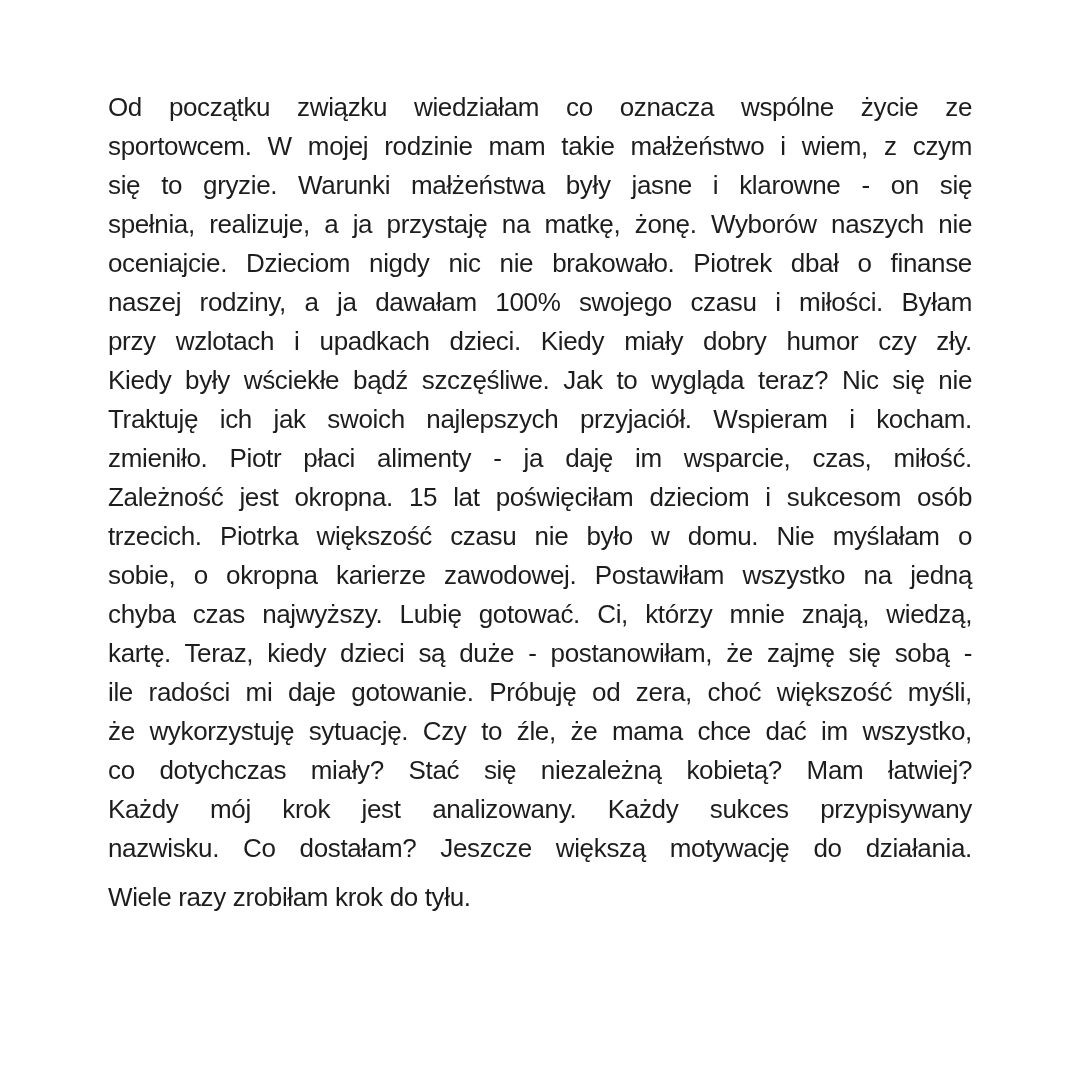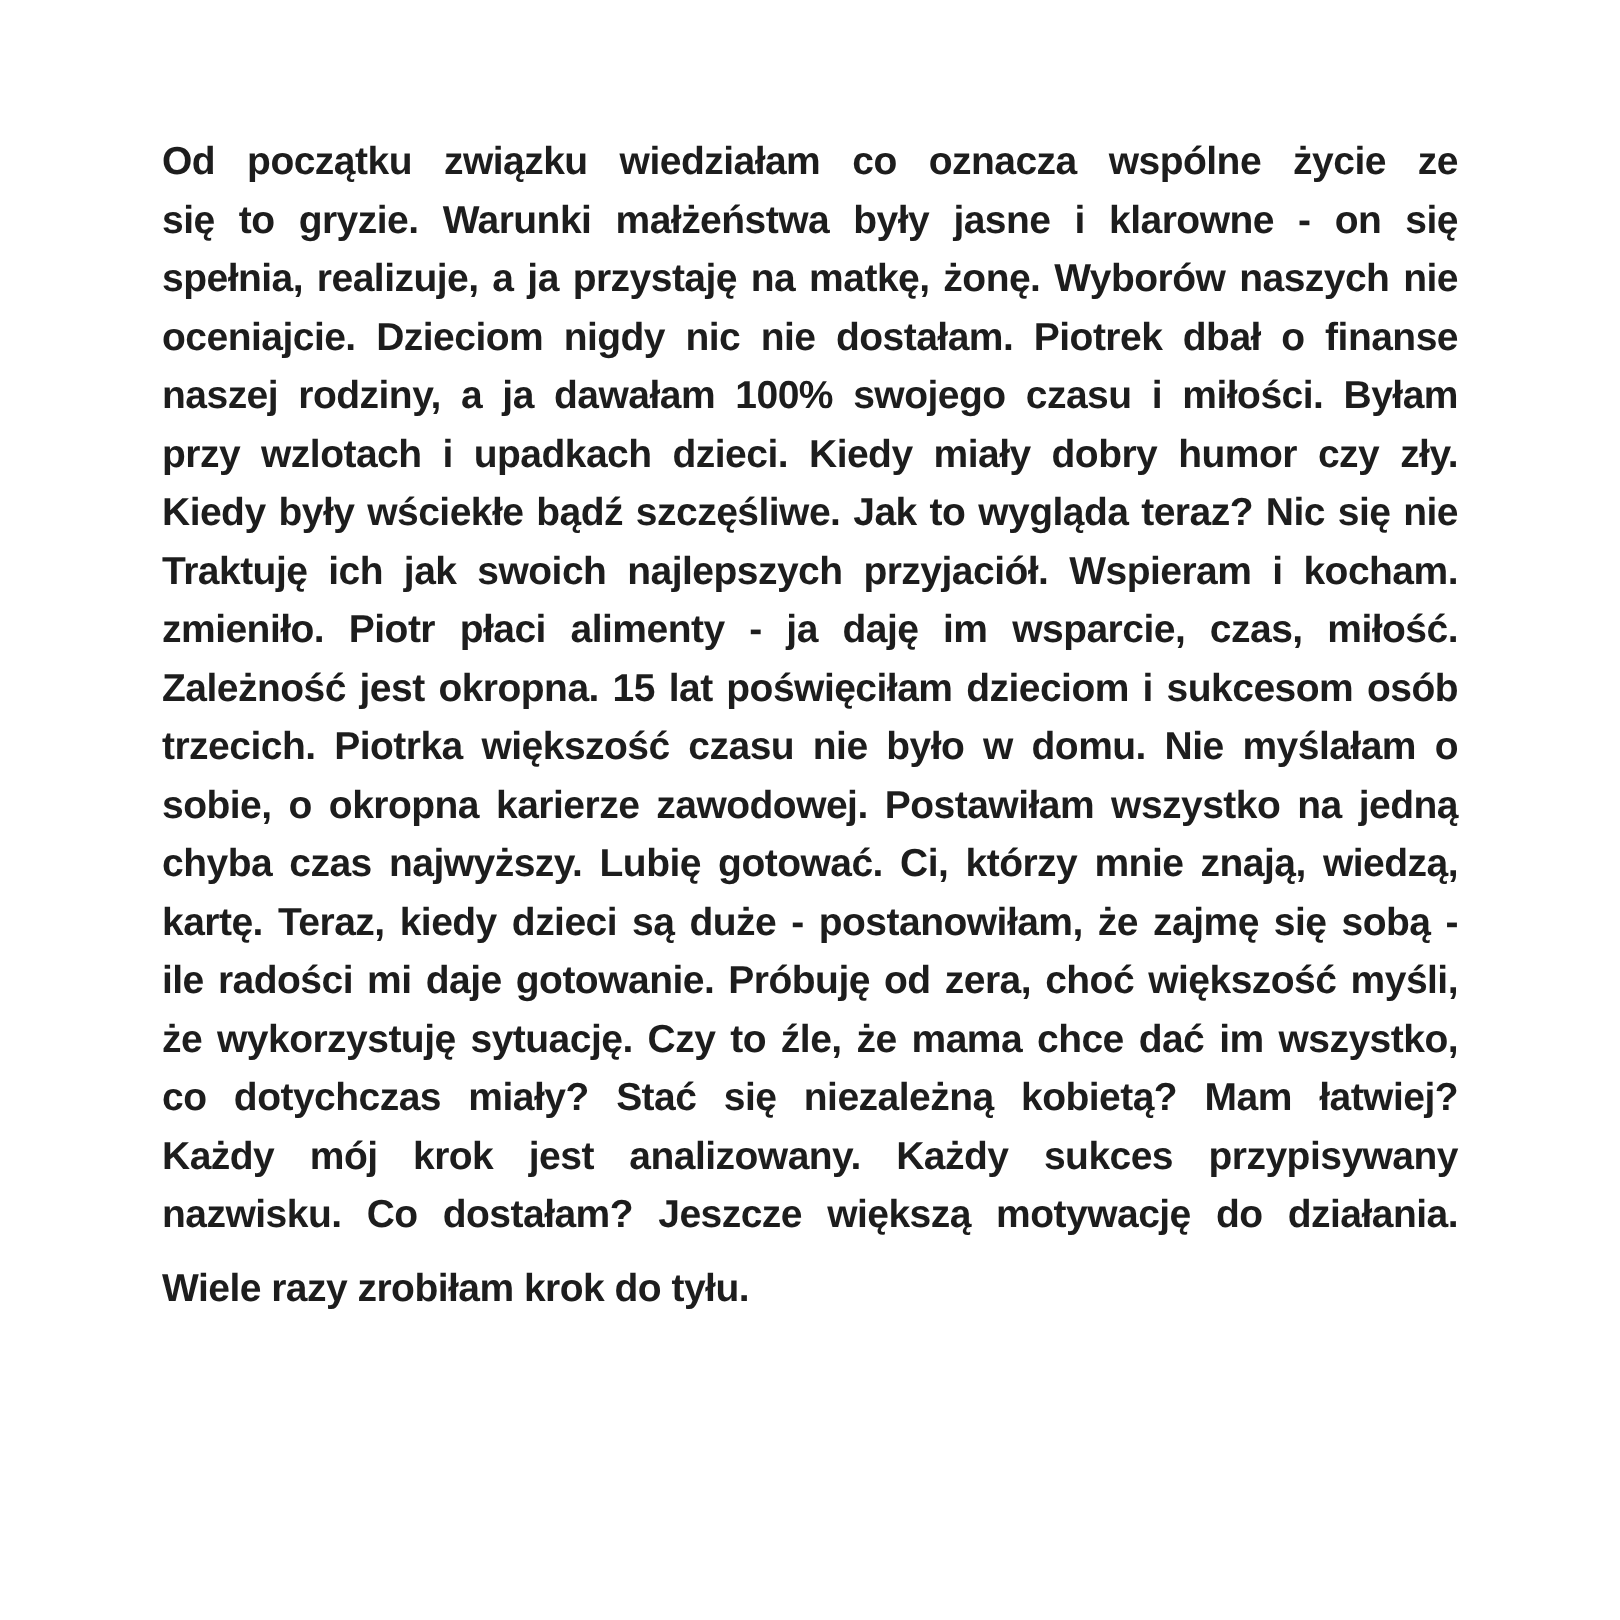--- a/index.html
+++ b/index.html
@@ -16,40 +16,41 @@
   }
   .post-text-block {
     position: absolute;
     left: 108px;
     top: 88px;
     width: 864px;
     font-size: 26px;
     line-height: 39px;
     letter-spacing: -0.35px;
     color: #1d1d1d;
-    font-weight: 700;
+    font-weight: 400;
   }
   .text-line {
     text-align: justify;
     text-align-last: justify;
     white-space: normal;
   }
   .text-line.last {
     text-align-last: left;
     margin-top: 10px;
   }
 </style>
 </head>
 <body style="background: rgb(255, 255, 255);">
 
 <div class="post-text-block" style="color: rgb(29, 29, 29);">
     <div class="text-line">Od początku związku wiedziałam co oznacza wspólne życie ze</div>
+    <div class="text-line">sportowcem. W mojej rodzinie mam takie małżeństwo i wiem, z czym</div>
     <div class="text-line">się to gryzie. Warunki małżeństwa były jasne i klarowne - on się</div>
     <div class="text-line">spełnia, realizuje, a ja przystaję na matkę, żonę. Wyborów naszych nie</div>
-    <div class="text-line">oceniajcie. Dzieciom nigdy nic nie dostałam. Piotrek dbał o finanse</div>
+    <div class="text-line">oceniajcie. Dzieciom nigdy nic nie brakowało. Piotrek dbał o finanse</div>
     <div class="text-line">naszej rodziny, a ja dawałam 100% swojego czasu i miłości. Byłam</div>
     <div class="text-line">przy wzlotach i upadkach dzieci. Kiedy miały dobry humor czy zły.</div>
     <div class="text-line">Kiedy były wściekłe bądź szczęśliwe. Jak to wygląda teraz? Nic się nie</div>
     <div class="text-line">Traktuję ich jak swoich najlepszych przyjaciół. Wspieram i kocham.</div>
     <div class="text-line">zmieniło. Piotr płaci alimenty - ja daję im wsparcie, czas, miłość.</div>
     <div class="text-line">Zależność jest okropna. 15 lat poświęciłam dzieciom i sukcesom osób</div>
     <div class="text-line">trzecich. Piotrka większość czasu nie było w domu. Nie myślałam o</div>
     <div class="text-line">sobie, o okropna karierze zawodowej. Postawiłam wszystko na jedną</div>
     <div class="text-line">chyba czas najwyższy. Lubię gotować. Ci, którzy mnie znają, wiedzą,</div>
     <div class="text-line">kartę. Teraz, kiedy dzieci są duże - postanowiłam, że zajmę się sobą -</div>

